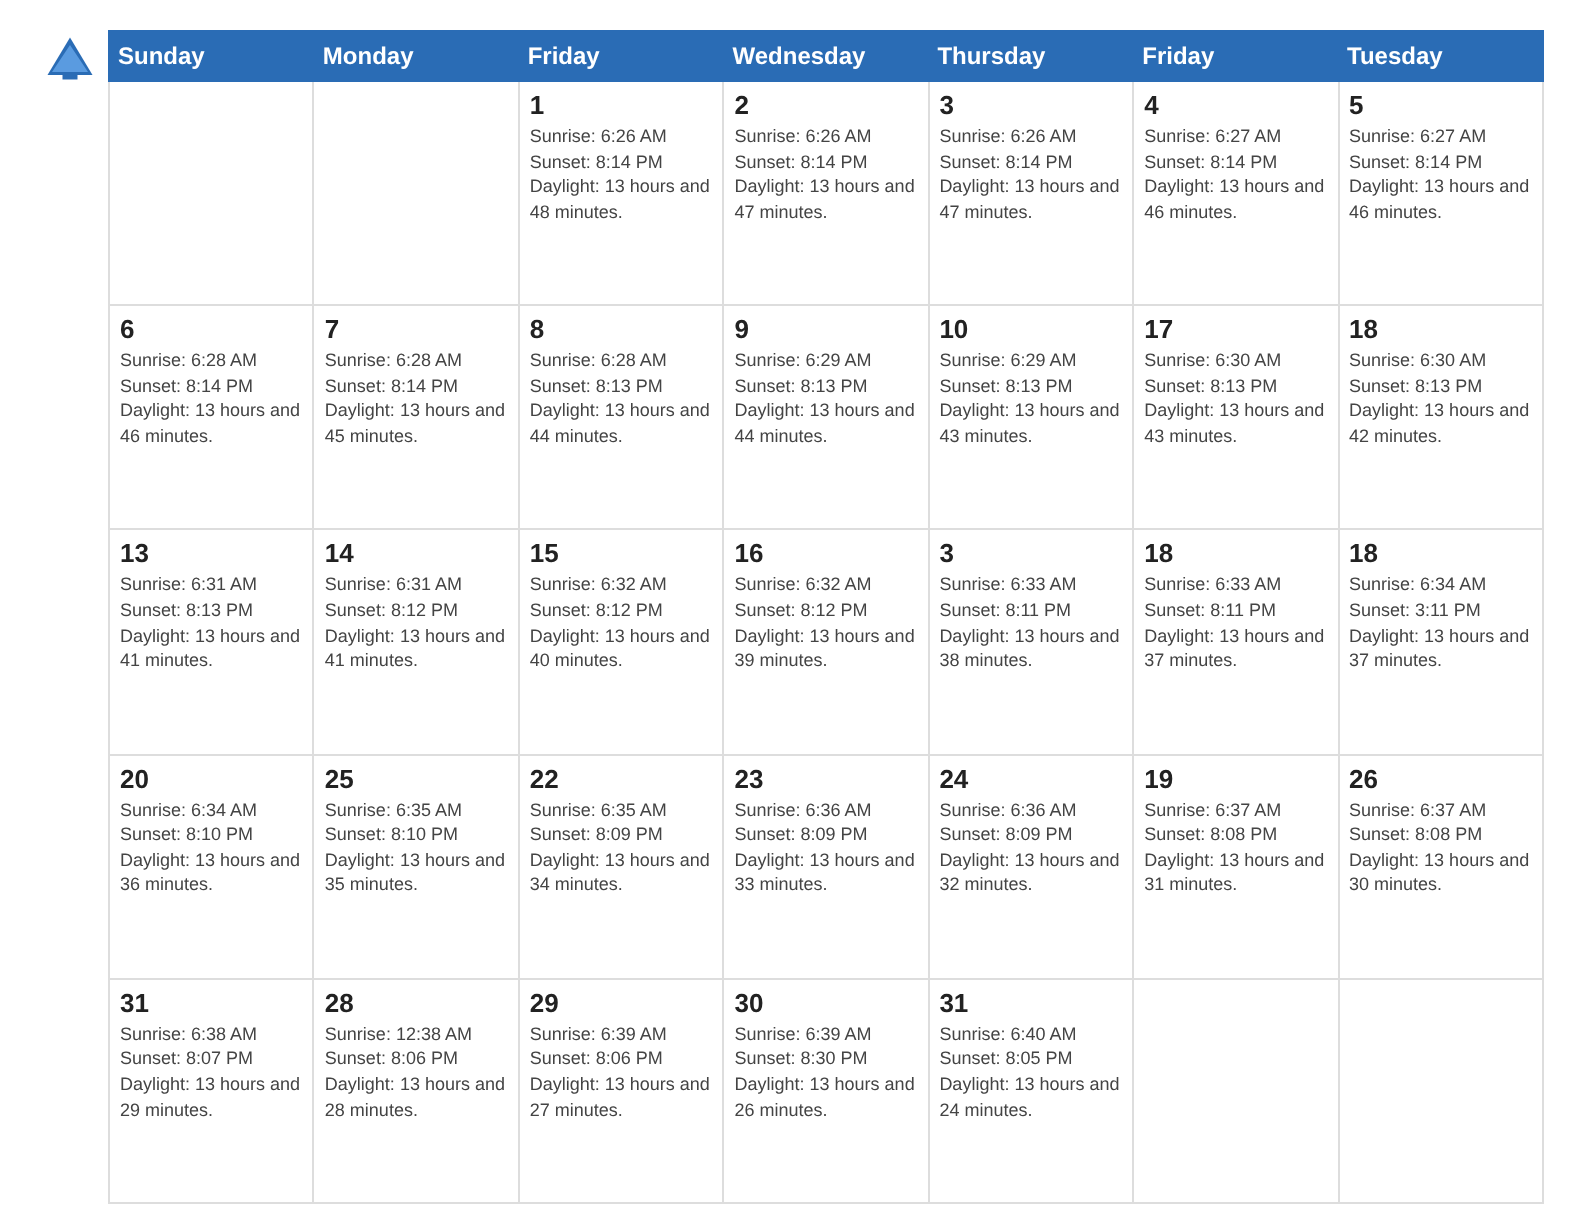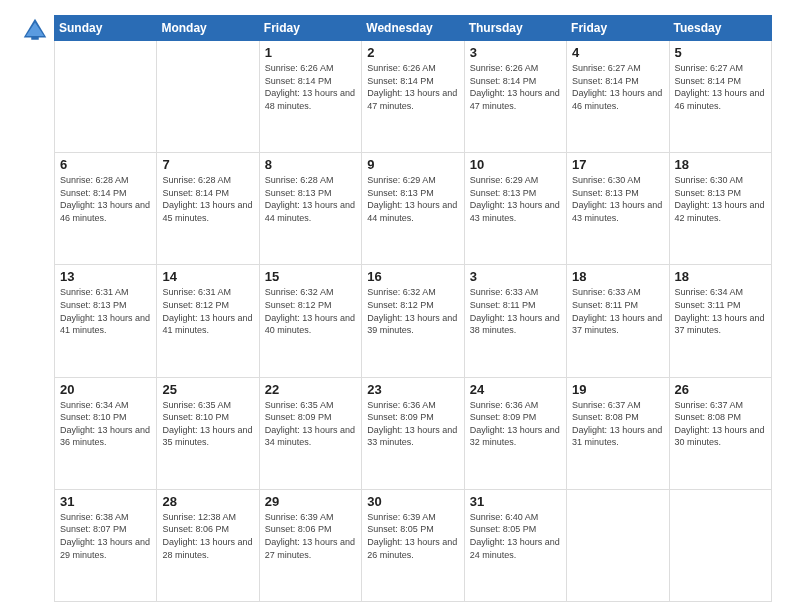--- a/index.html
+++ b/index.html
@@ -313,21 +313,21 @@
           </td>
           <td>
             <span class="day-number">29</span>
             <div class="day-info">Sunrise: 6:39 AM
 Sunset: 8:06 PM
 Daylight: 13 hours and 27 minutes.</div>
           </td>
           <td>
             <span class="day-number">30</span>
             <div class="day-info">Sunrise: 6:39 AM
-Sunset: 8:05 PM
+Sunset: 8:30 PM
 Daylight: 13 hours and 26 minutes.</div>
           </td>
           <td>
             <span class="day-number">31</span>
             <div class="day-info">Sunrise: 6:40 AM
 Sunset: 8:05 PM
 Daylight: 13 hours and 24 minutes.</div>
           </td>
           <td class="empty-cell"></td>
           <td class="empty-cell"></td>

